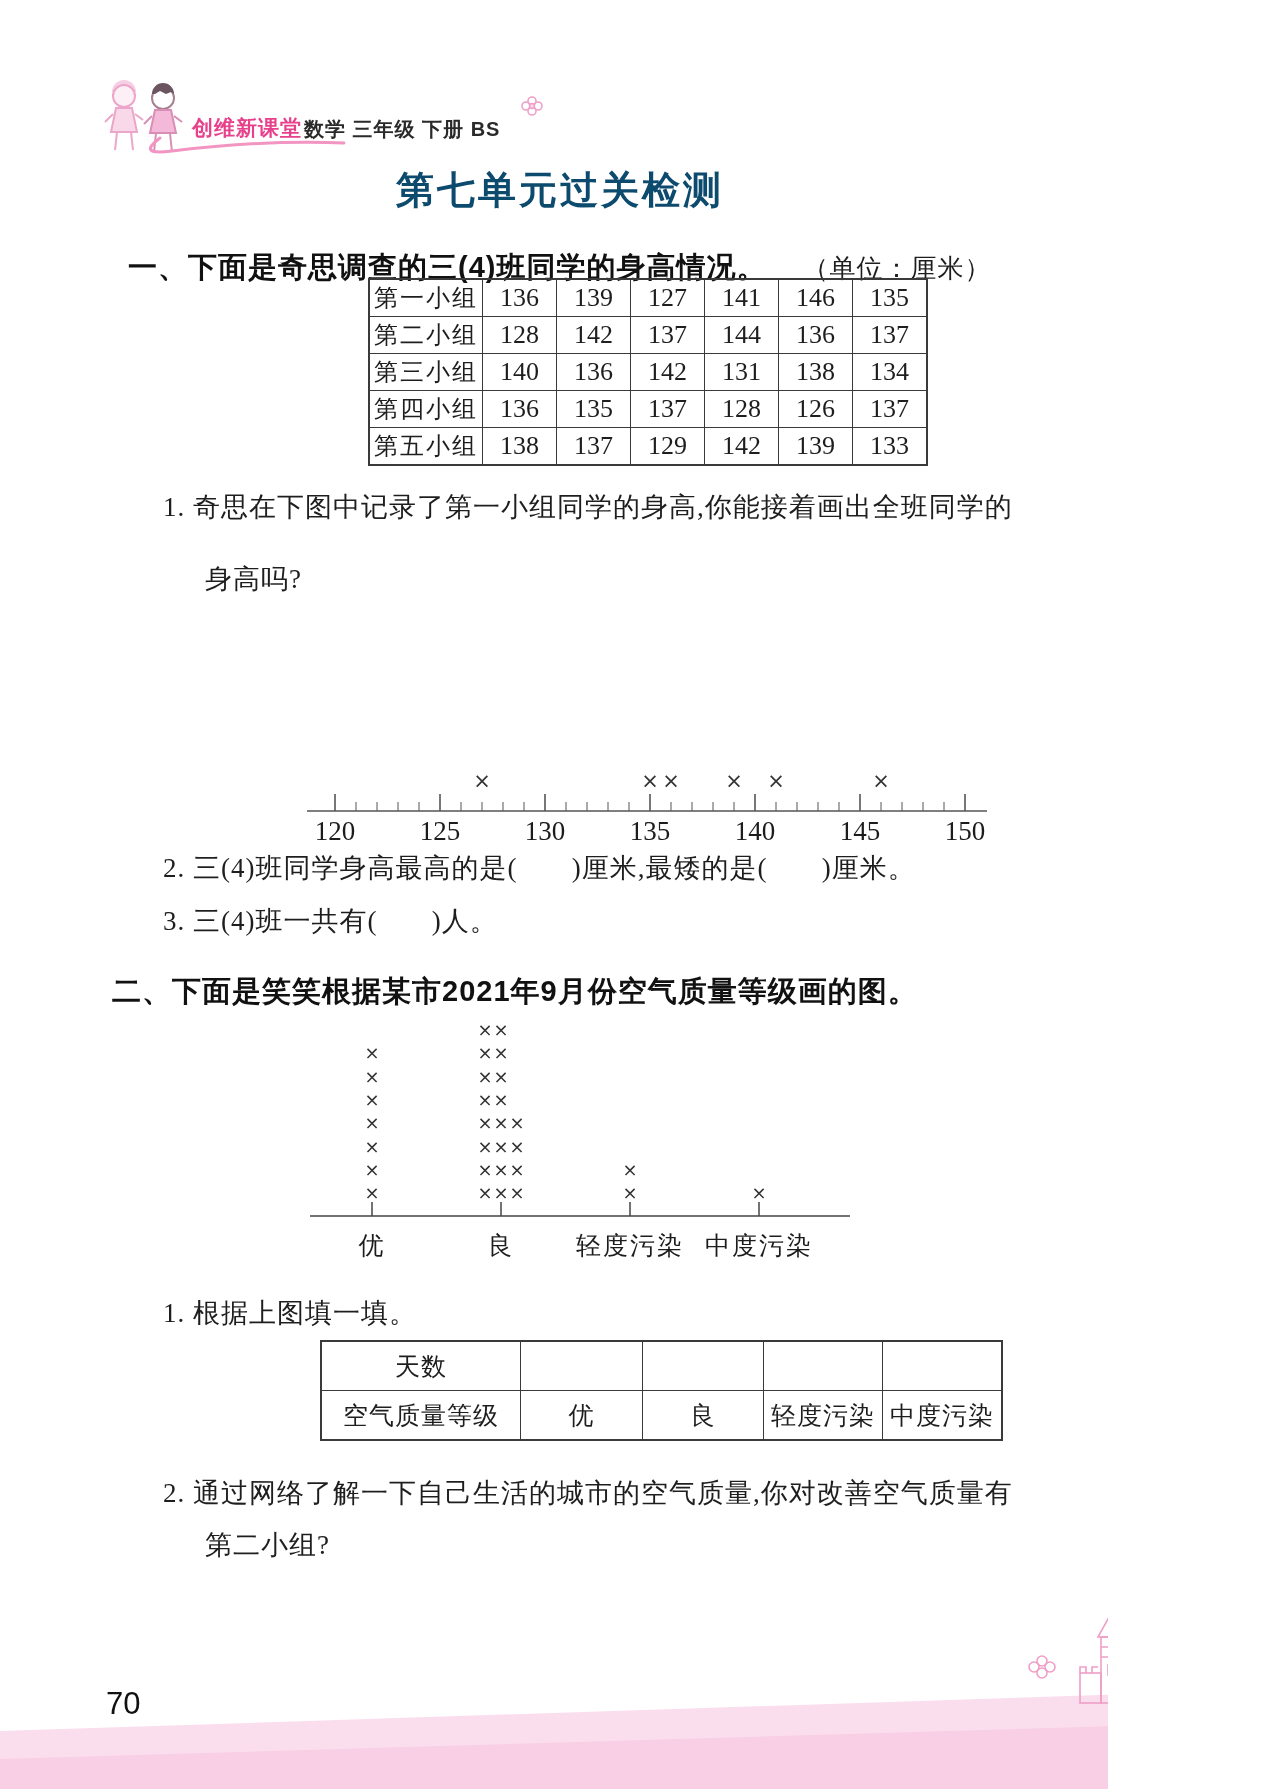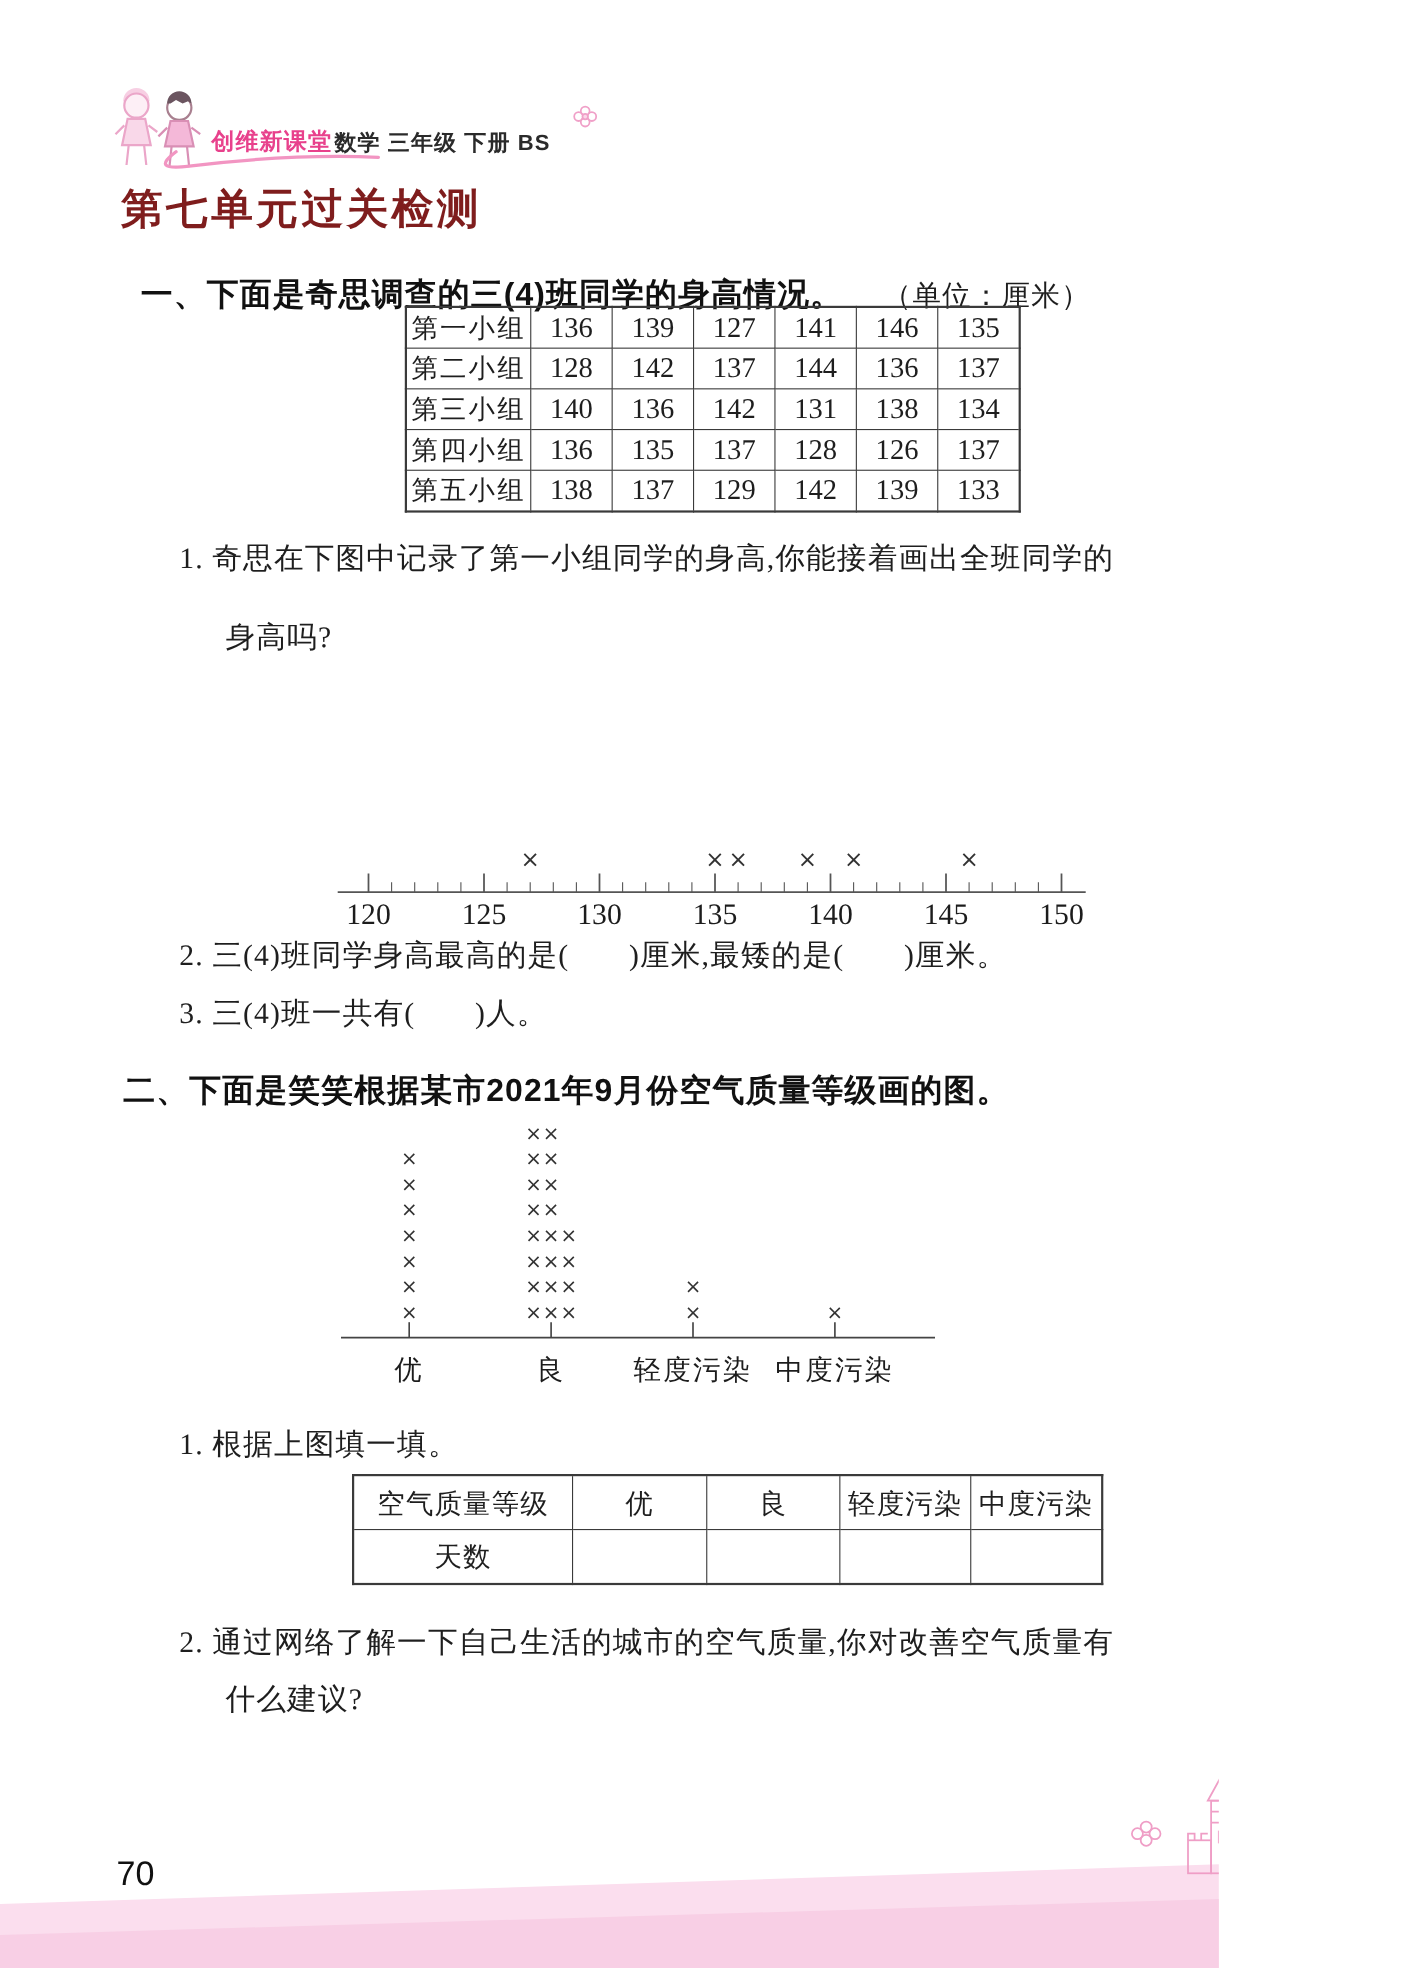--- a/index.html
+++ b/index.html
@@ -2,22 +2,22 @@
 <html><head>
 <meta charset="utf-8">
 <style>
   html,body{margin:0;padding:0;background:#fff;}
   .page{position:relative;width:1108px;height:1789px;background:#ffffff;overflow:hidden;
         font-family:"Liberation Serif","DejaVu Serif",serif;color:#1e1e1e;}
   .abs{position:absolute;}
   .sans{font-family:"Liberation Sans","DejaVu Sans",sans-serif;}
   .brand{font-size:21px;font-weight:700;color:#e8418c;letter-spacing:1px;}
   .subject{font-size:20px;font-weight:600;color:#2a2a2a;letter-spacing:1px;}
-  .title{width:900px;left:110px;top:165px;font-size:38px;font-weight:700;
-         letter-spacing:3px;color:#7f1d1d;}
+  .title{width:900px;left:110px;top:165px;text-align:center;font-size:38px;font-weight:700;
+         letter-spacing:3px;color:#0c4a6e;}
   .sec-heading{font-size:29px;font-weight:700;color:#111;letter-spacing:1px;margin-top:10px;}
   .unit-note{font-size:26px;font-weight:400;font-family:"Liberation Serif",serif;letter-spacing:1px;margin-left:36px;}
   .line{font-size:27px;white-space:pre;letter-spacing:1px;}
   table{border-collapse:collapse;}
   .height-table{border:2px solid #3a3a3a;}
   .height-table td{border:1px solid #3a3a3a;text-align:center;font-size:26px;
                    height:36px;padding:0;}
   .height-table td.lbl{width:112px;font-size:24px;letter-spacing:2px;}
   .height-table td.val{width:73px;}
   .fill-table{border:2px solid #3a3a3a;}
@@ -222,38 +222,38 @@
         <text x="340" y="185.1" text-anchor="middle" font-size="18" fill="#333" font-family="&quot;DejaVu Sans&quot;,&quot;Liberation Sans&quot;,sans-serif">×</text>
         <text x="469" y="185.1" text-anchor="middle" font-size="18" fill="#333" font-family="&quot;DejaVu Sans&quot;,&quot;Liberation Sans&quot;,sans-serif">×</text>
       </svg>
   </div>
 
   <div class="abs line" style="left:163px;top:1295px;">1. 根据上图填一填。</div>
 
   <table class="abs fill-table" style="left:320px;top:1340px;">
     <tbody>
       <tr>
+        <td>天数</td>
+        <td></td>
+        <td></td>
+        <td></td>
+        <td></td>
+      </tr>
+      <tr>
         <td style="width:198px;">空气质量等级</td>
         <td style="width:121px;">优</td>
         <td style="width:120px;">良</td>
         <td style="width:118px;">轻度污染</td>
         <td style="width:118px;">中度污染</td>
       </tr>
-      <tr>
-        <td>天数</td>
-        <td></td>
-        <td></td>
-        <td></td>
-        <td></td>
-      </tr>
     </tbody>
   </table>
 
   <div class="abs line" style="left:163px;top:1475px;">2. 通过网络了解一下自己生活的城市的空气质量,你对改善空气质量有</div>
-  <div class="abs line" style="left:205px;top:1527px;">什么建议?</div>
+  <div class="abs line" style="left:205px;top:1527px;">第二小组?</div>
 
   <svg class="abs" style="left:1020px;top:1585px;" width="235" height="165" viewBox="0 0 235 165">
     <g fill="none" stroke="#ef9ec6" stroke-width="1.6">
       <g>
         <polygon points="78,52 120,52 99,14"></polygon>
         <path d="M99,14 L99,3 L109,6 L99,9"></path>
         <rect x="81" y="52" width="36" height="66"></rect>
         <path d="M81,62 L117,62 M81,72 L117,72"></path>
         <rect x="88" y="80" width="8" height="10"></rect>
           <rect x="103" y="80" width="8" height="10"></rect>

